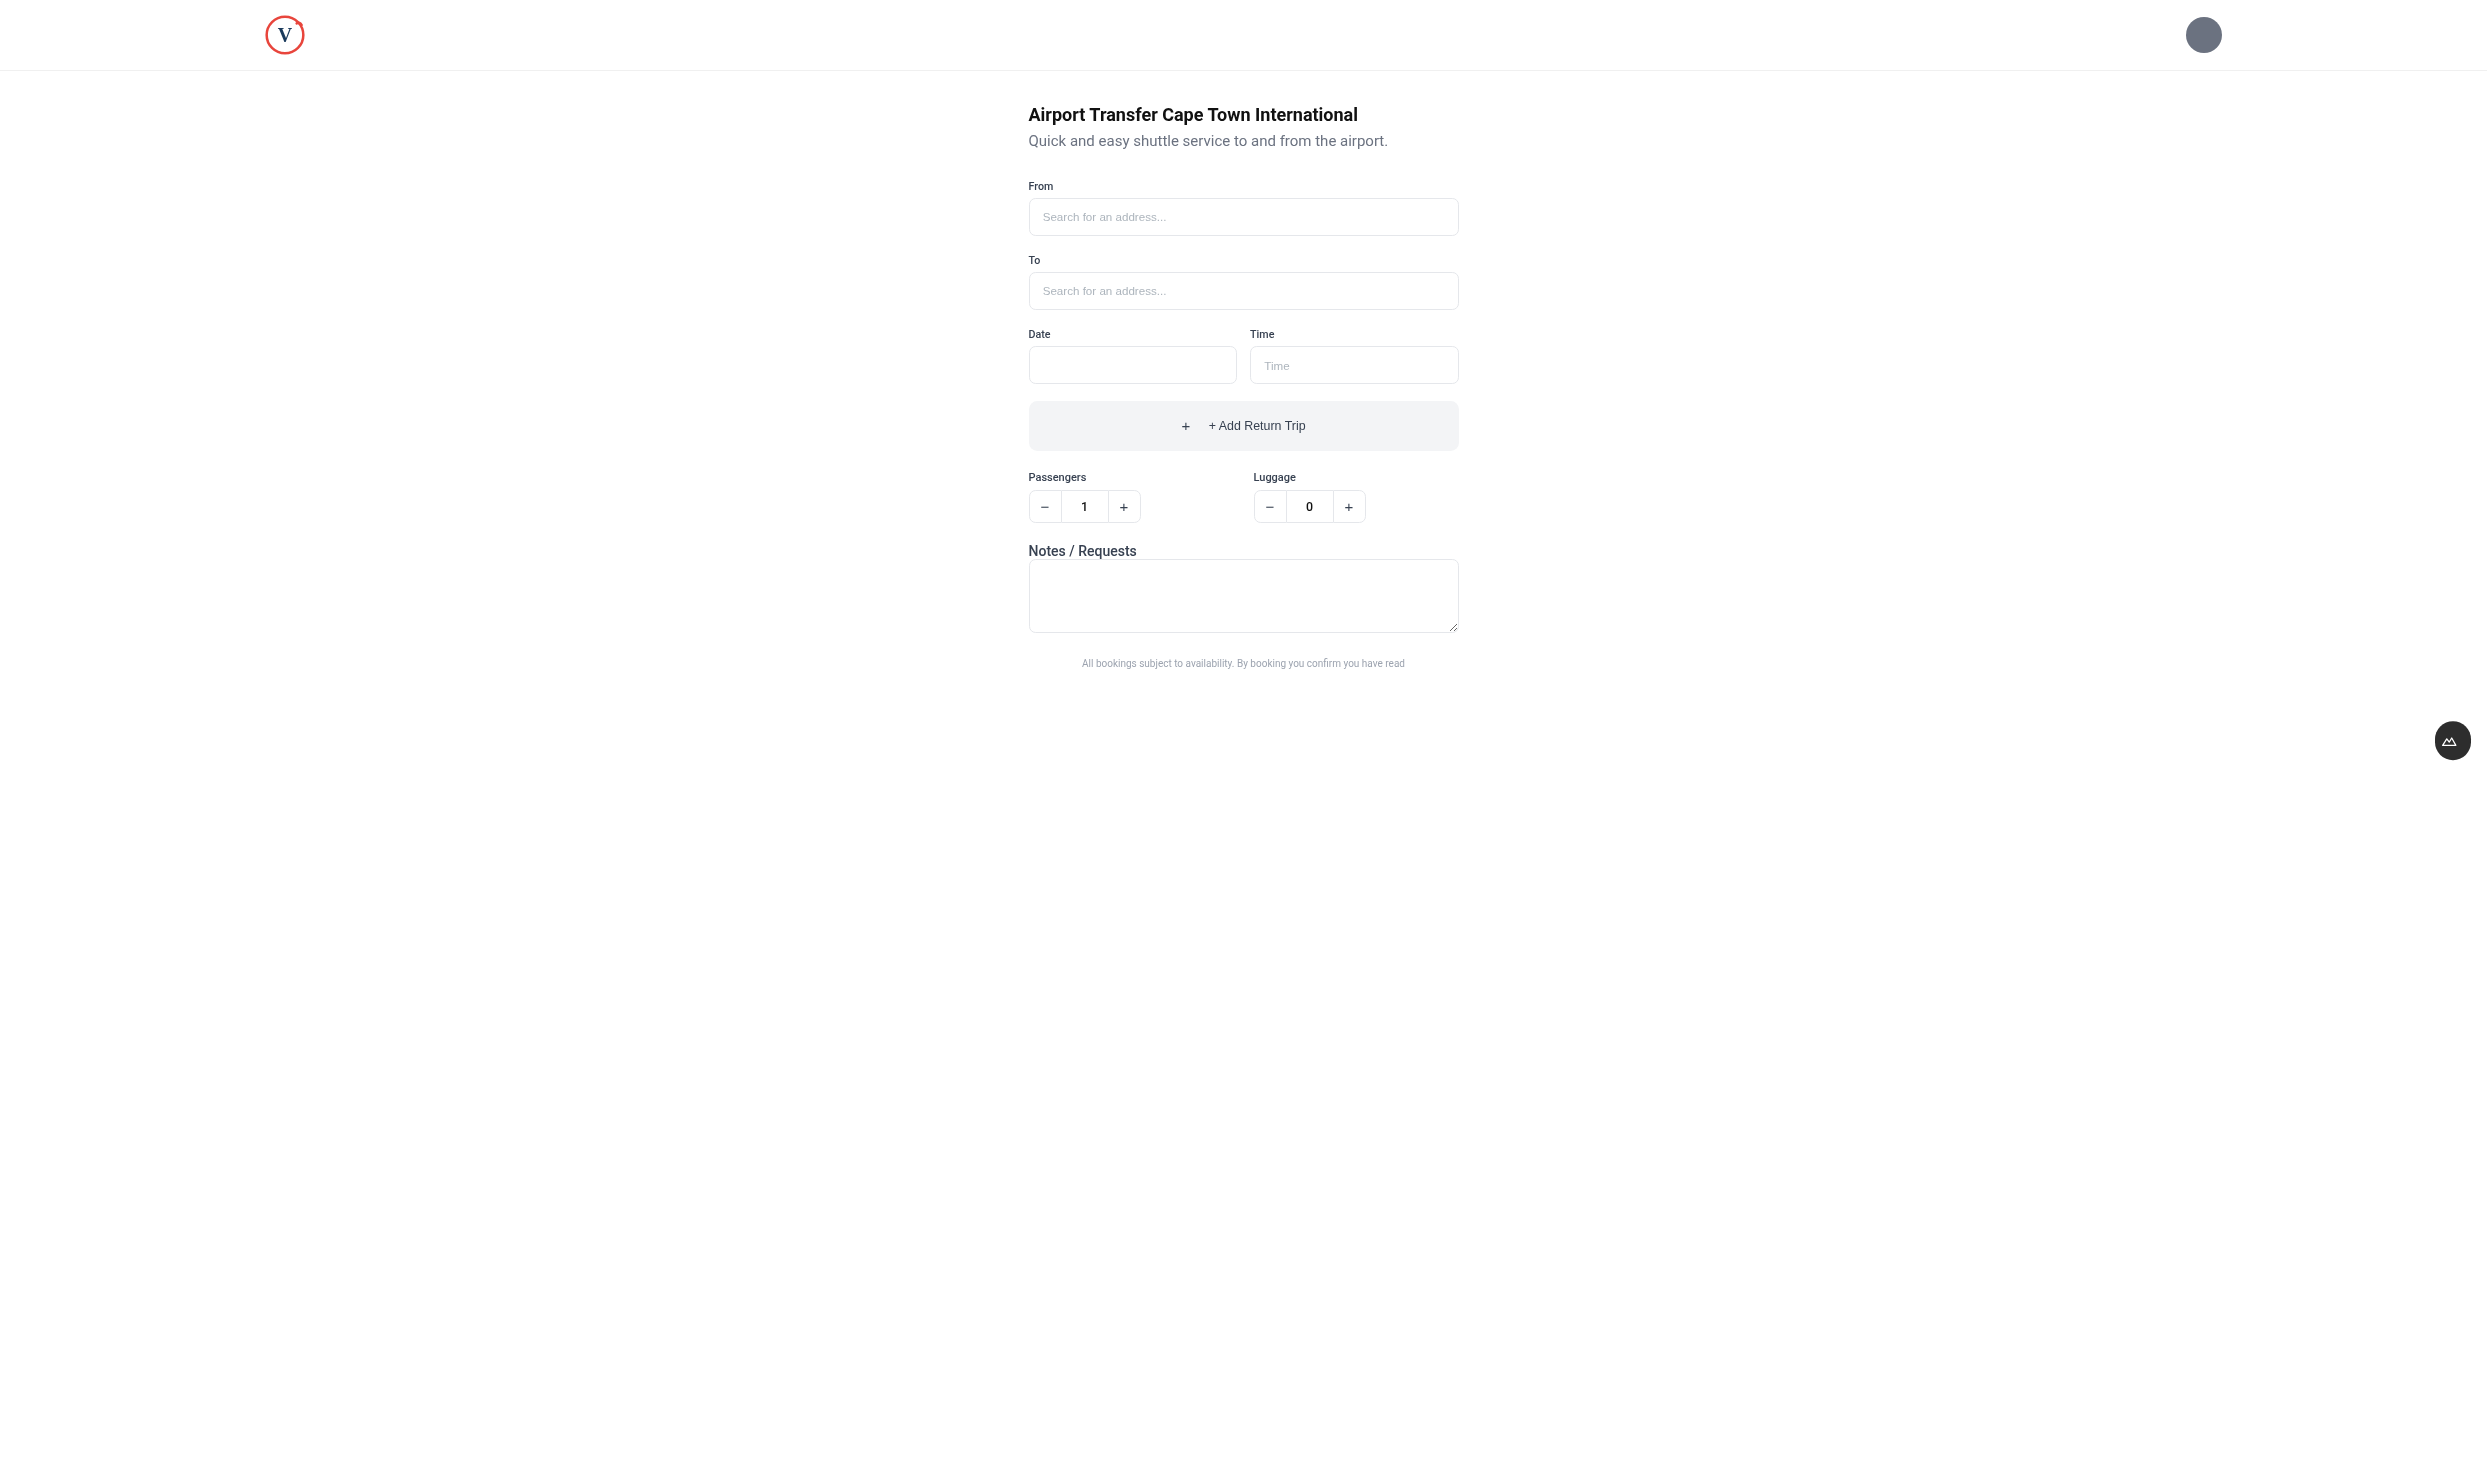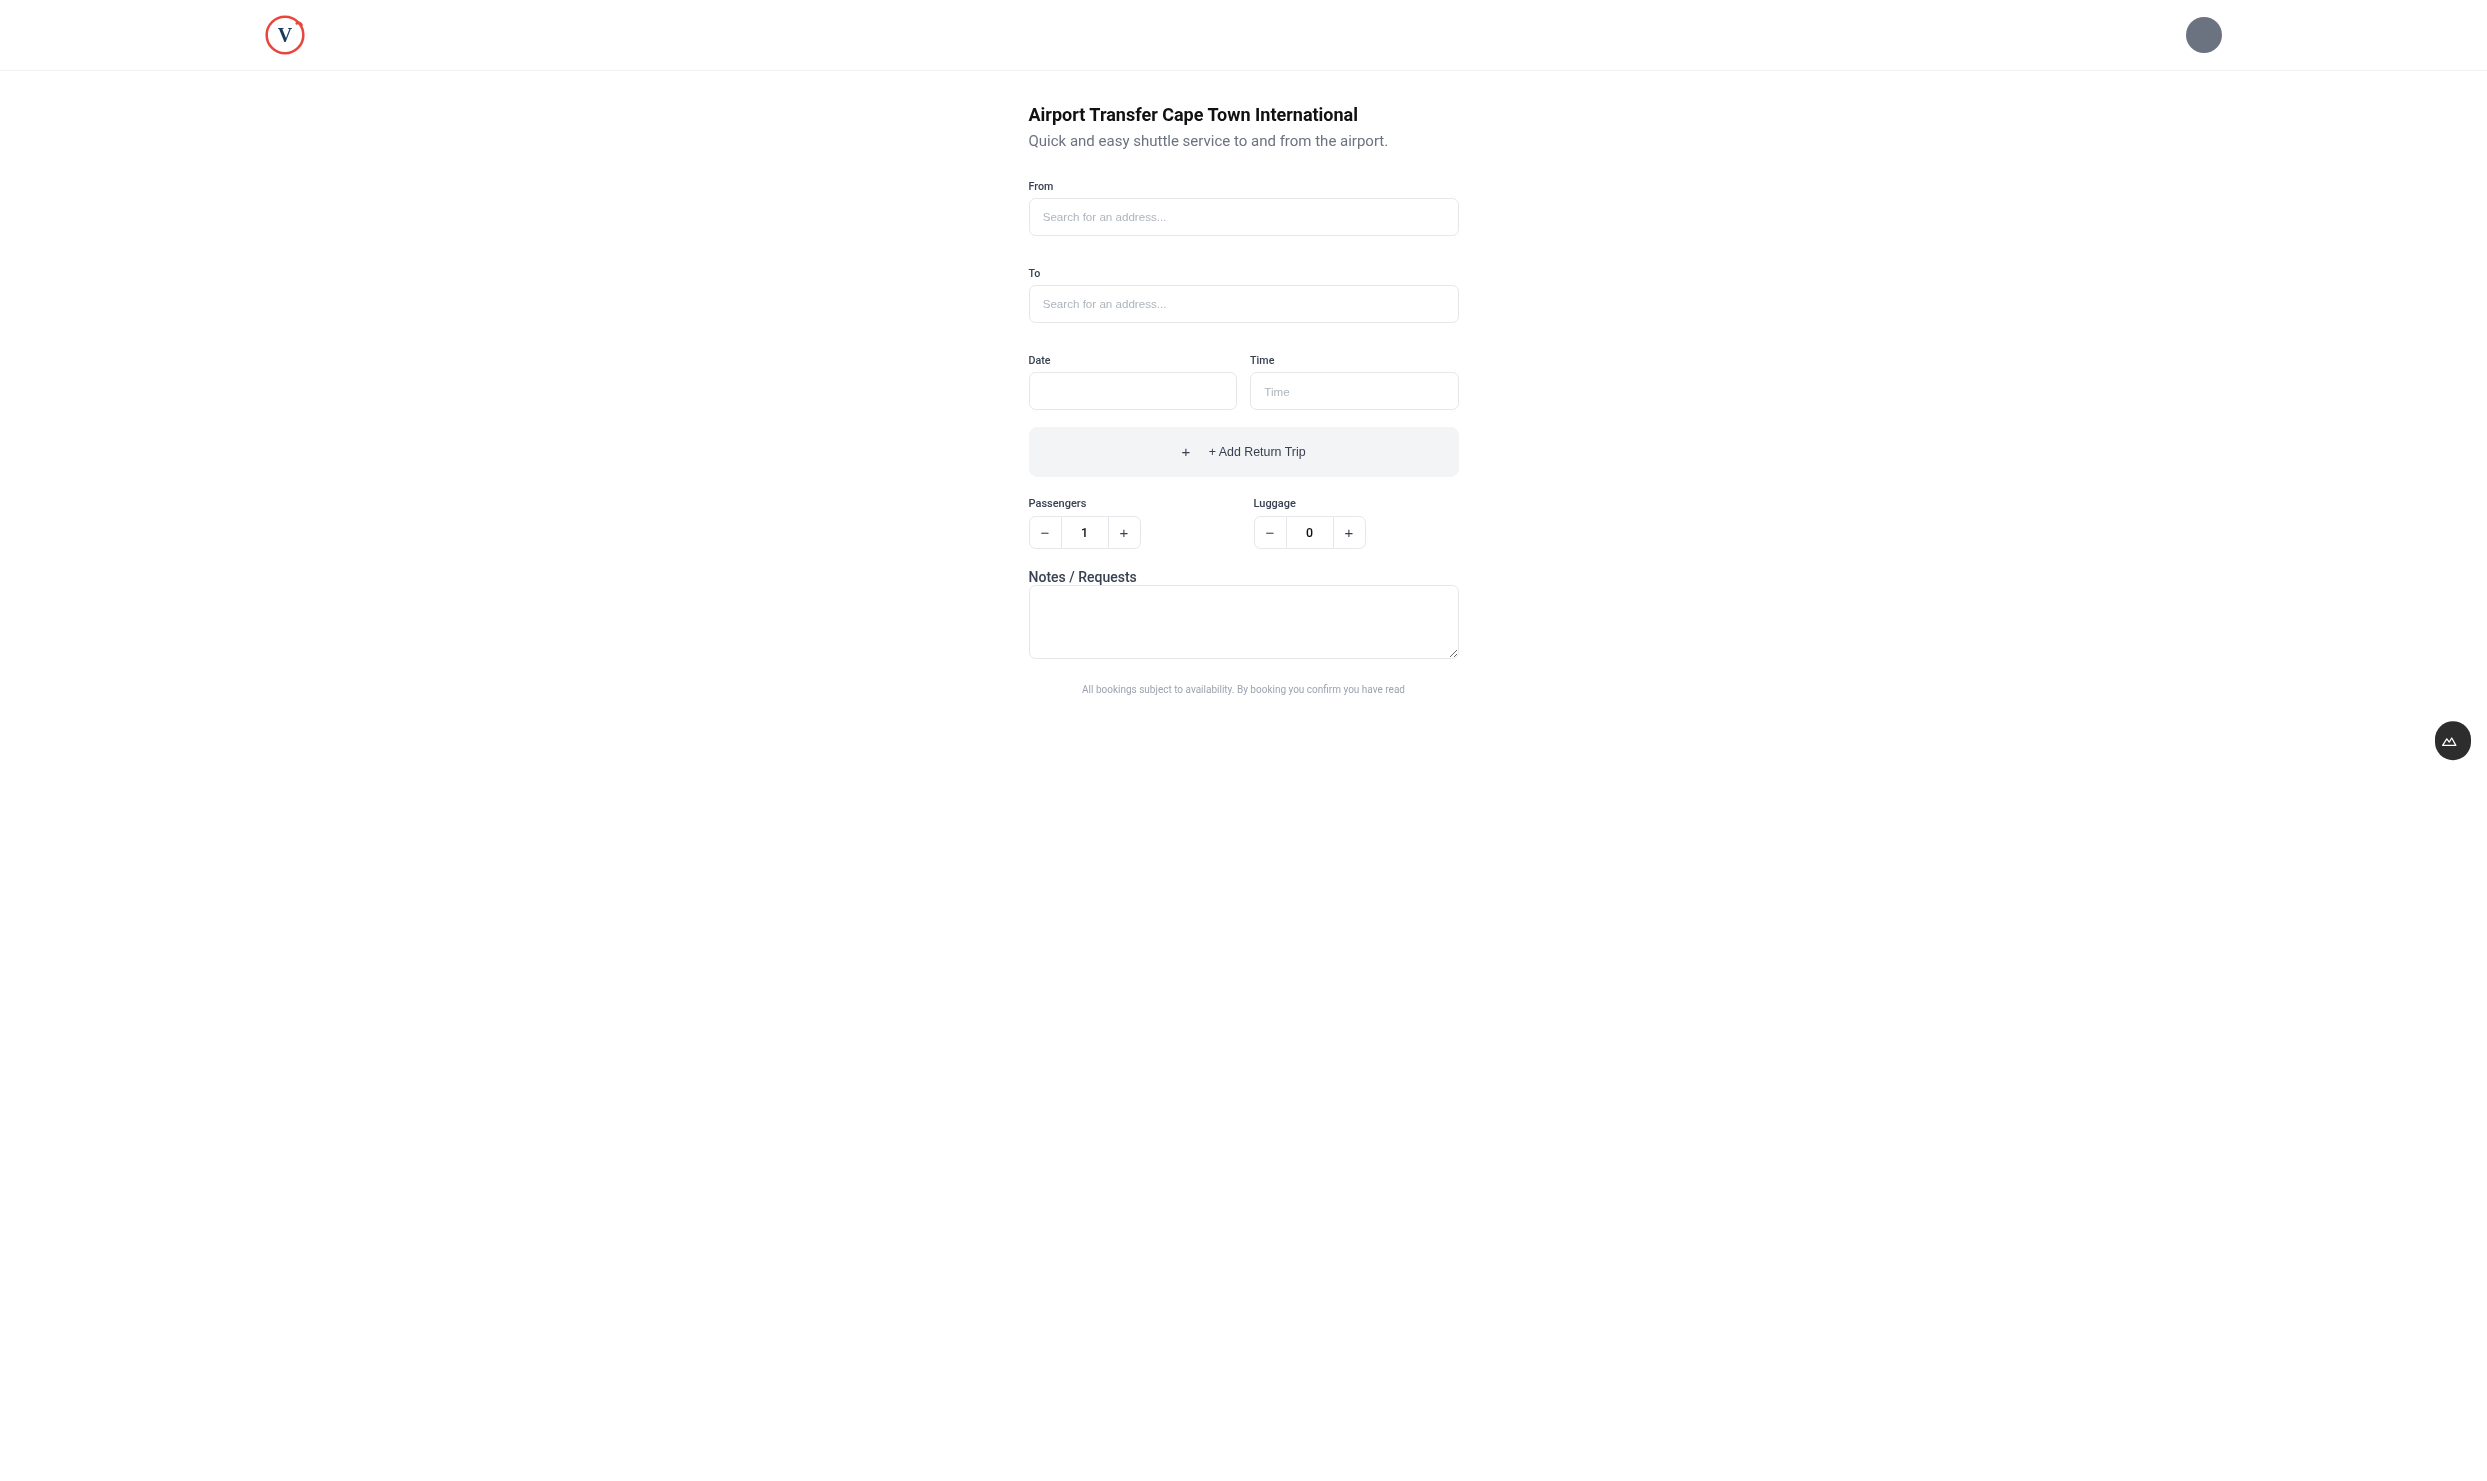--- a/index.html
+++ b/index.html
@@ -56,21 +56,21 @@
       margin-bottom: 6.6px;
     }
 
     .page-subtitle {
       font-size: 15px;
       color: #6b7280;
       margin-bottom: 30px;
     }
 
     .form-group {
-      margin-bottom: 31px;
+      margin-bottom: 18px;
     }
 
     .form-label {
       display: block;
       font-size: 10.7px;
       font-weight: 500;
       color: #374151;
       margin-bottom: 5px;
     }
 

